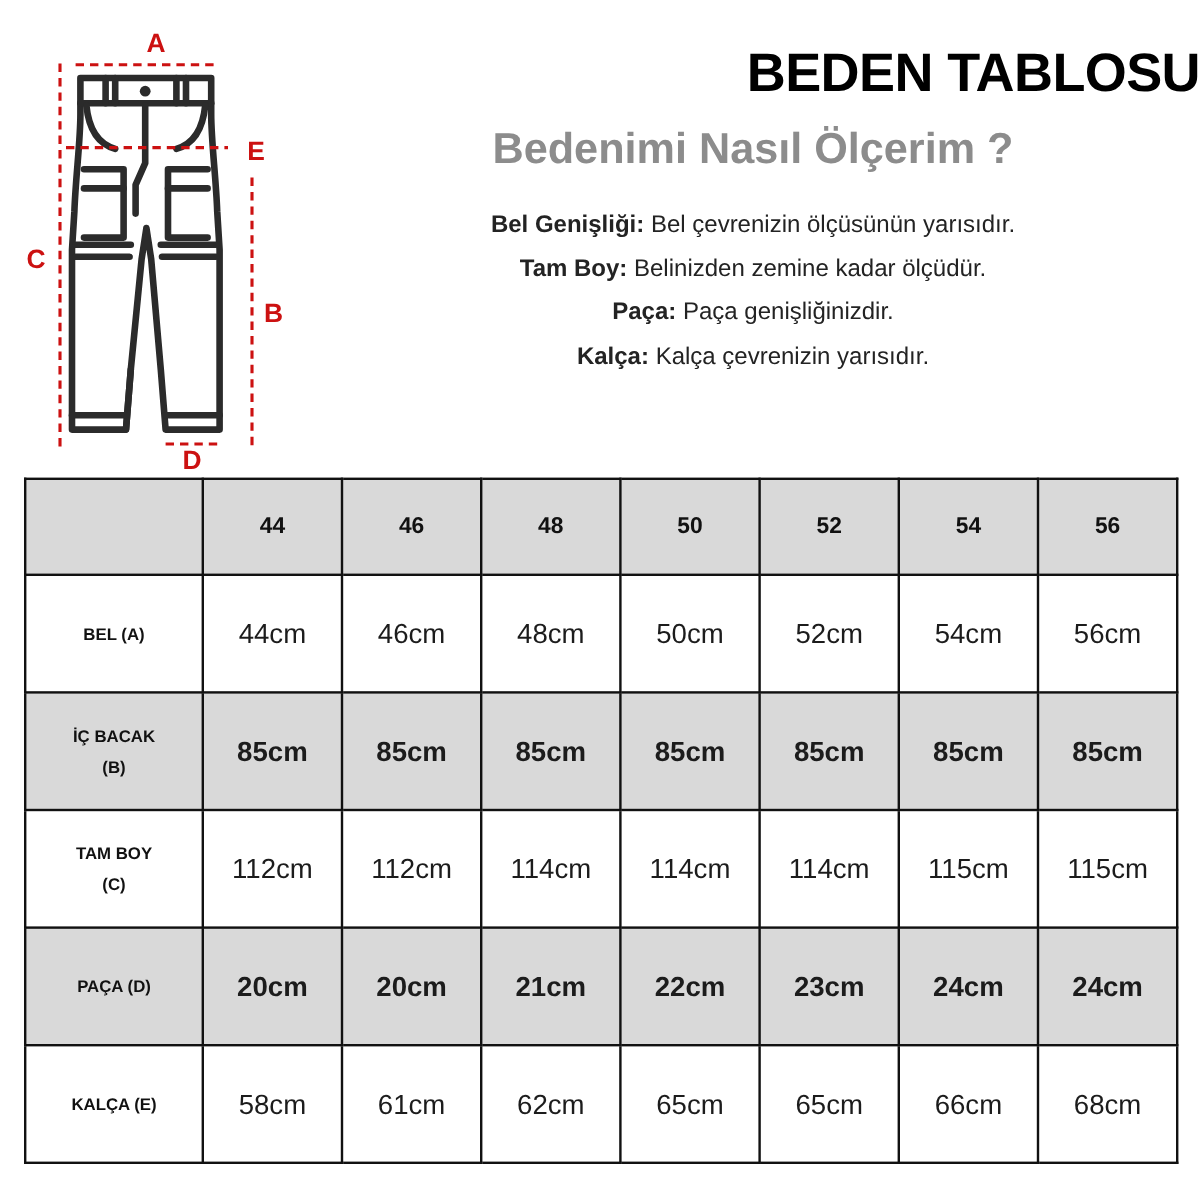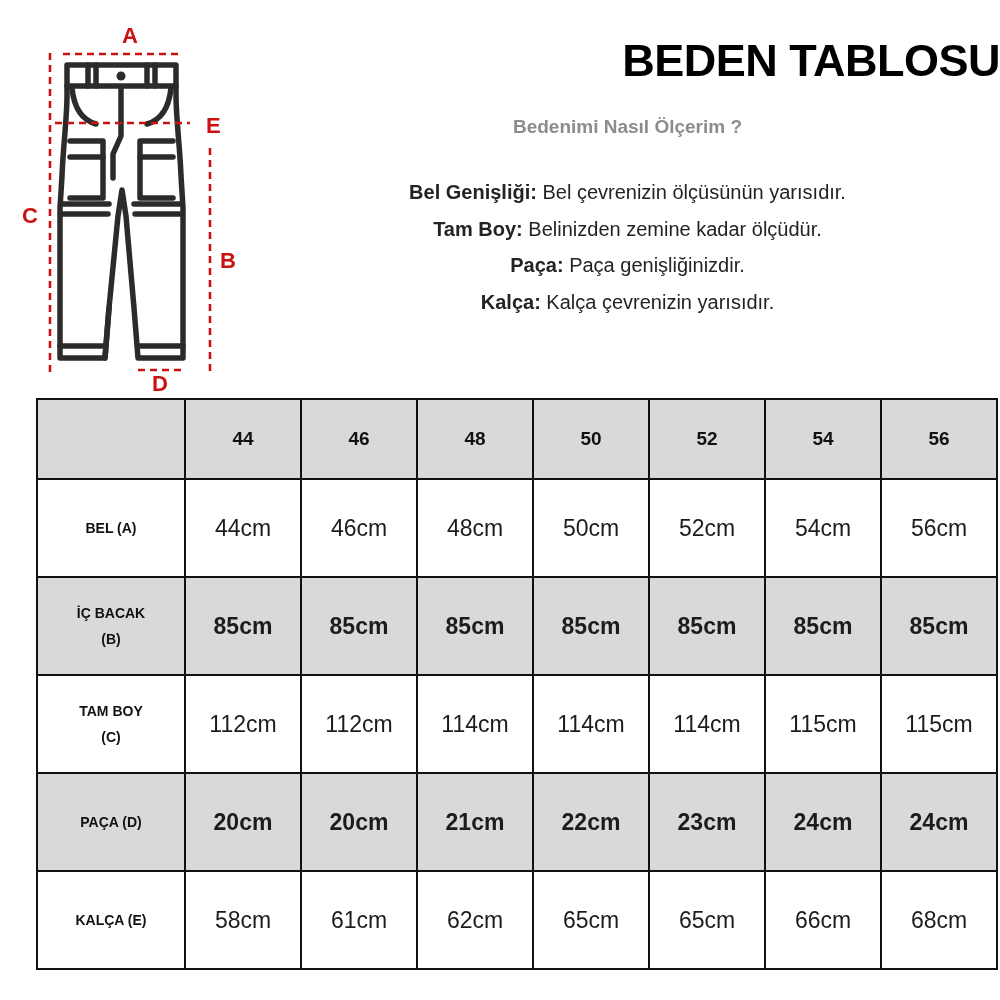--- a/index.html
+++ b/index.html
@@ -52,24 +52,24 @@
     font-size: 45px;
     font-weight: bold;
     letter-spacing: -0.5px;
     color: #000000;
     margin: 0;
     padding-top: 38px;
     line-height: 1;
   }
   #page-subtitle {
     text-align: center;
-    font-size: 19px;
+    font-size: 36px;
     font-weight: bold;
     color: #8c8c8c;
-    margin: 12px;
+    margin: 1px;
     padding-top: 22px;
     line-height: 1;
   }
   #measure-list {
     margin: 0;
     padding: 26px 0 0 0;
     list-style: none;
     text-align: center;
   }
   .measure-line {
@@ -81,21 +81,21 @@
   .measure-term {
     font-weight: bold;
   }
   .measure-desc {
     font-weight: normal;
   }
 
   
   #size-table-wrap {
     position: absolute;
-    left: 36px;
+    left: 20px;
     top: 398px;
     width: 960px;
   }
   #size-table {
     width: 960px;
     border-collapse: collapse;
     table-layout: fixed;
   }
   #size-table td, #size-table th {
     border: 2.5px solid #111111;

